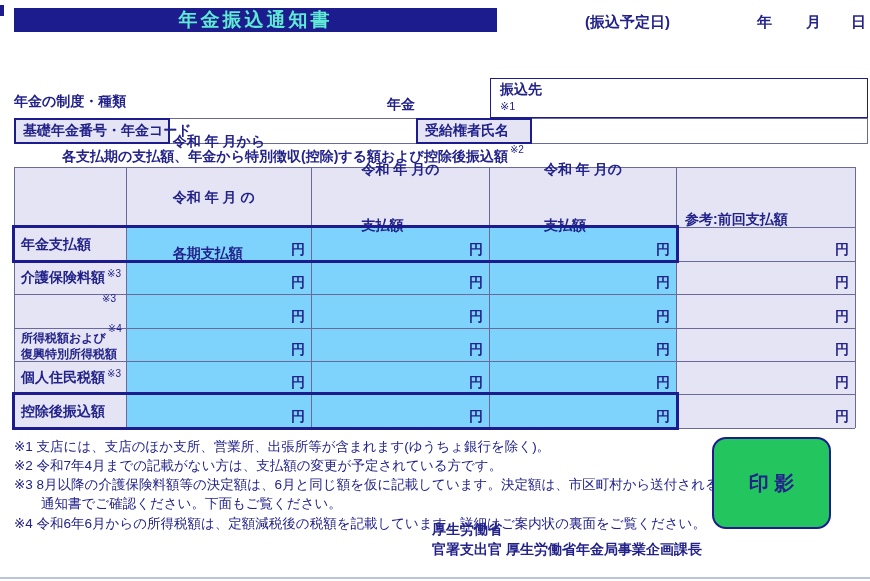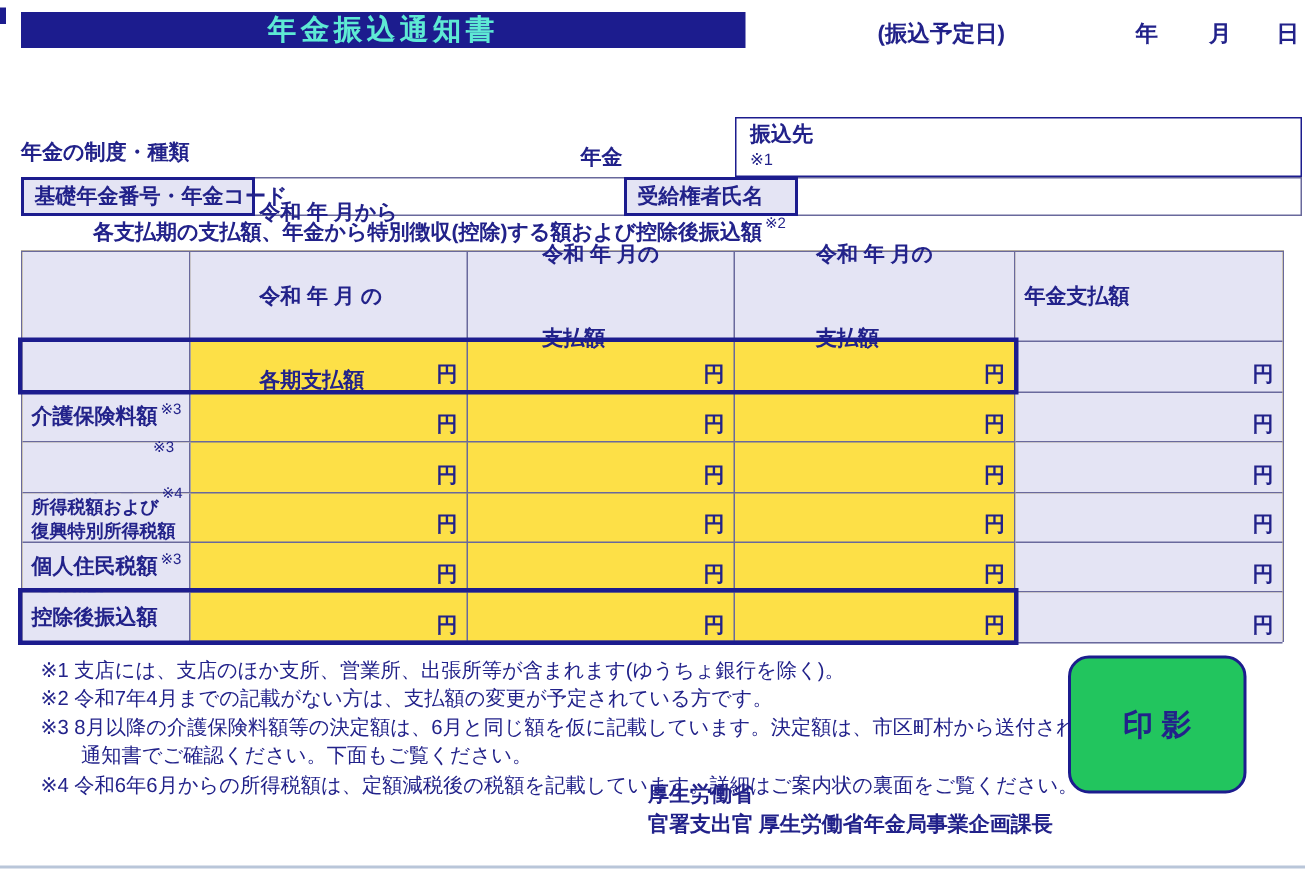--- a/index.html
+++ b/index.html
@@ -36,38 +36,38 @@
   #basic-number-box{left:14px; width:156px;}
   #beneficiary-box{left:416px; width:116px;}
 
   
   #table-caption{left:14px; top:146px; font-size:14px; font-weight:600; white-space:nowrap;margin-left:48px;}
   #table-caption sup{font-size:10px; font-weight:normal; position:relative; top:-2px; margin-left:2px;}
 
   
   #grid{left:14px; top:167px; width:842px; height:261px; border:1px solid var(--line);
     display:grid; grid-template-columns:112px 185px 178px 187px 178px;
-    grid-template-rows:60px 34px 33px 34px 33px 33px 34px; background:#fde047;}
+    grid-template-rows:60px 34px 33px 34px 33px 33px 34px; background:#7dd3fc;}
   .c{border-right:1px solid var(--line); border-bottom:1px solid var(--line); position:relative;}
   .c:nth-child(5n){border-right:none;}
   .c.h, .c.lbl, .c.ref{background:var(--lav);}
   .c.h{display:flex; align-items:center; justify-content:center; font-size:14px; font-weight:600;}
   .c.h .hl{text-align:left; line-height:1.33; white-space:pre;}
   .c.h.refh{justify-content:flex-start; align-items:flex-start; padding:5px 0 0 8px;}
   .c.lbl{display:flex; align-items:center; padding-left:6px; font-size:14px; font-weight:600; white-space:nowrap;}
   .c.lbl sup{font-size:10px; font-weight:normal; position:relative; top:-5px; margin-left:2px;}
   .c.lbl.noteonly{justify-content:flex-end; align-items:flex-start; padding:3px 10px 0 0;}
   .c.lbl.small{font-size:12px; line-height:1.3; align-items:center;}
   .c.v .yen{position:absolute; right:6px; bottom:2px; font-size:14px; font-weight:600;}
   .thick-frame{border:3px solid var(--navy); pointer-events:none; background:transparent;}
   #frame-row1{left:12px; top:225px; width:667px; height:38px;}
   #frame-row6{left:12px; top:392px; width:667px; height:38px;}
 
   
-  #footnotes{left:14px; top:437px; width:716px; font-size:13.5px; line-height:1.42;margin-left:13px;}
+  #footnotes{left:14px; top:437px; width:716px; font-size:13.5px; line-height:1.42;}
   .fn{text-indent:-27px; padding-left:27px;}
 
   
   #seal-box{left:712px; top:437px; width:119px; height:92px; border:2px solid var(--navy);
     border-radius:14px; display:flex; align-items:center; justify-content:center;
     font-size:20px; font-weight:600; background:#22c55e;}
 
   
   #issuer{left:432px; top:520px; font-size:14px; font-weight:600; line-height:1.4; white-space:nowrap;}
 
@@ -124,31 +124,31 @@
         <div>令和 年 月の</div>
         <div>支払額</div>
       </div>
     </div>
     <div class="c h">
       <div class="hl">
         <div>令和 年 月の</div>
         <div>支払額</div>
       </div>
     </div>
-    <div class="c lbl">
-      <span>年金支払額</span>
-        <sup></sup>
-    </div>
-
     <div class="c h refh">
       <div class="hl">
         <div>参考:前回支払額</div>
         <div>(令和 年 月の</div>
         <div>支払額)</div>
       </div>
+    </div>
+
+    <div class="c lbl">
+      <span>年金支払額</span>
+        <sup></sup>
     </div>
     <div class="c v">
         <span class="yen">円</span>
       </div>
     <div class="c v">
         <span class="yen">円</span>
       </div>
     <div class="c v">
         <span class="yen">円</span>
       </div>

